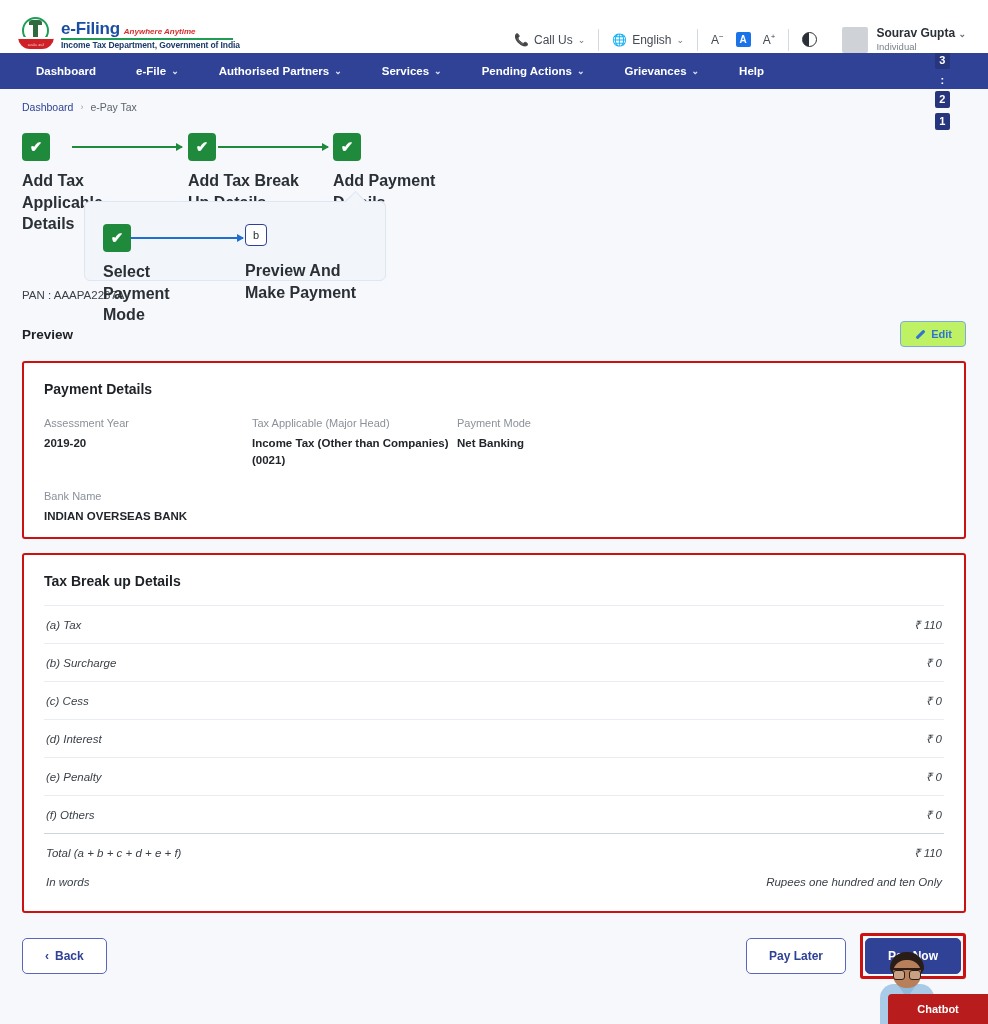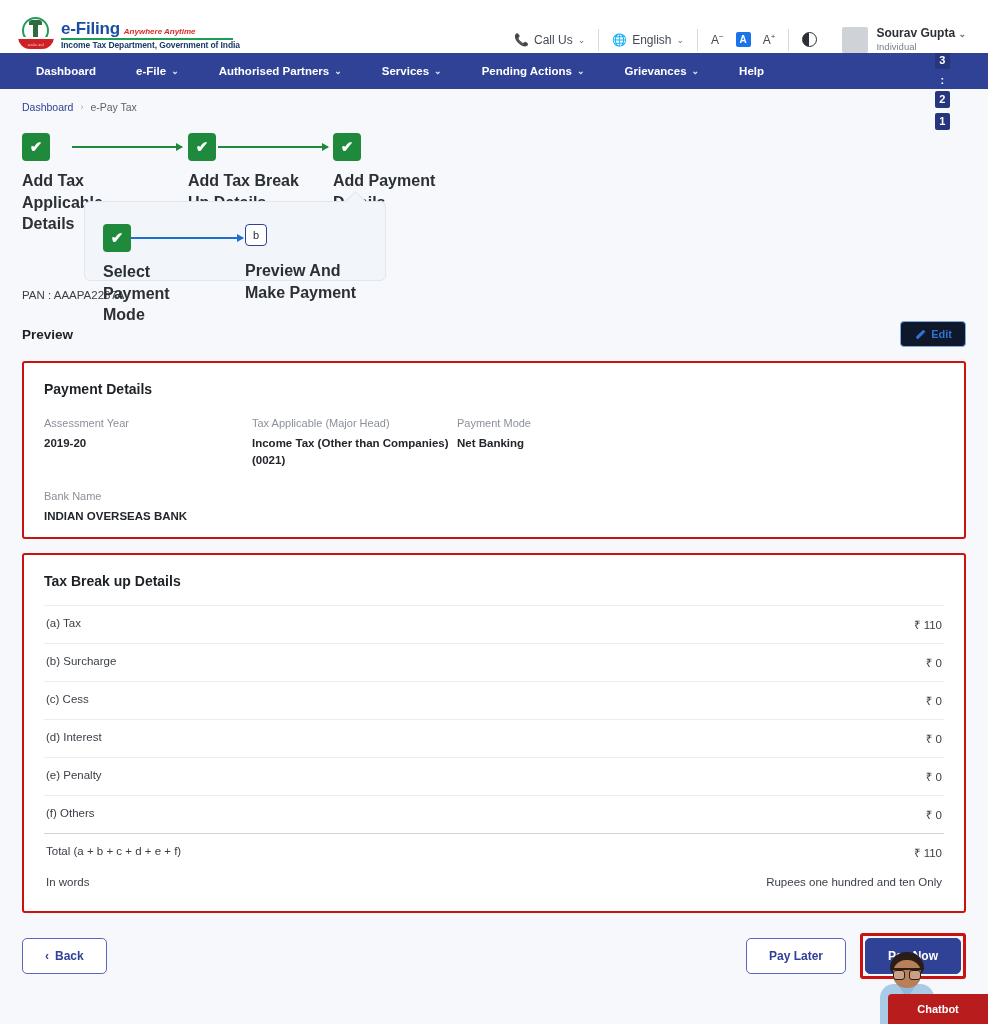--- a/index.html
+++ b/index.html
@@ -127,21 +127,21 @@
     position: absolute; top: -8px; right: 22px; width: 15px; height: 15px;
     background: #f2f6fb; border-left: 1px solid #dde6f2; border-top: 1px solid #dde6f2;
     transform: rotate(45deg);
   }
 
   .h1 { font-size: 22px; font-weight: 700; color: #1d2126; margin-top: 16px; }
   .pan { font-size: 11.5px; color: #3b4148; margin-top: 8px; }
   .preview-row { display: flex; align-items: center; margin-top: 20px; }
   .preview-ttl { font-size: 13.5px; font-weight: 700; color: #1d2126; text-align: center; }
   .edit-btn {
-    margin-left: auto; border: 1px solid #7fa9e4; background: #0f172a; color: #2f74d0;
+    margin-left: auto; border: 1px solid #7fa9e4; background: #bef264; color: #2f74d0;
     font-size: 11px; font-weight: 700; border-radius: 4px; padding: 6px 13px;
     display: flex; align-items: center; gap: 6px; cursor: pointer;
   }
   .pencil { display:inline-block; width: 11px; height: 11px; position: relative; }
   .pencil::before {
     content:""; position:absolute; left:1px; top:4px; width:11px; height:3px;
     background:#2f74d0; transform: rotate(-45deg); border-radius:1px;
   }
 
   .card {
@@ -155,22 +155,22 @@
   .gcol.c1 { width: 208px; }
   .gcol.c2 { width: 205px; }
   .gcol.c3 { width: 207px; }
   .gcol.c4 { width: 200px; }
   .flabel { font-size: 11px; color: #8b9199; margin-bottom: 6px; }
   .fvalue { font-size: 11.5px; font-weight: 700; color: #22262b; line-height: 1.45; }
   .row2 { margin-top: 22px; }
 
   
   .trow {
-    display: flex; justify-content: space-between;
-    padding: 11px 2px; border-top: 1px solid #e9ecf1; font-size: 11.5px; color: #3b4148;
+    display: flex; align-items: center; justify-content: space-between;
+    padding: 11px 2px; border-top: 1px solid #e9ecf1; font-size: 11.5px; color: #3b4148; font-style: italic;
   }
   .trow:first-of-type { border-top: 1px solid #e9ecf1; }
   .trow .amt { color: #3b4148; }
   .trow.total { font-weight: 400; border-top: 1px solid #cfd4dc; }
   .trow.words { border-top: none; padding-top: 5px; }
   .table-wrap { margin-top: 16px; }
 
   
   .footer { display: flex; align-items: center; padding: 0 22px; margin-top: 20px; }
   .btn {

